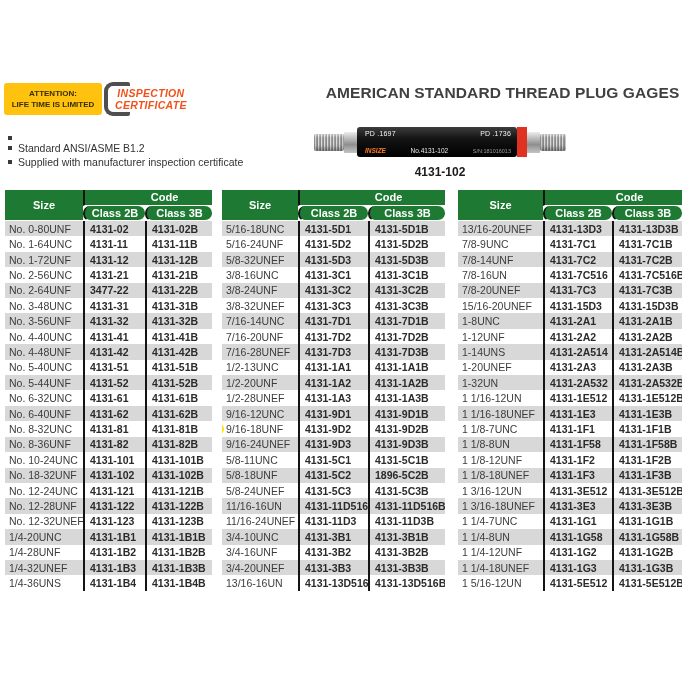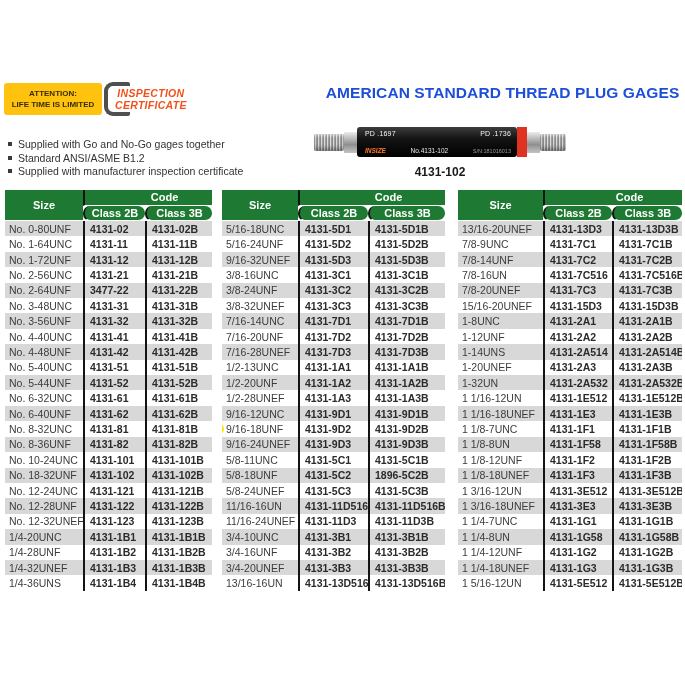--- a/index.html
+++ b/index.html
@@ -14,21 +14,21 @@
 
   
   .cert-logo { position:absolute; left:104px; top:82px; width:120px; height:36px;text-align:center; }
   .cert-bracket { position:absolute; left:0; top:0; width:26px; height:34px;
     border:4px solid #4f4f4f; border-right:none; border-radius:9px 2px 2px 9px; }
   .cert-text { position:absolute; left:11px; top:6px; color:var(--logo-orange,#F1511B);
     font-weight:bold; font-style:italic; font-size:10.5px; line-height:11.5px; letter-spacing:.3px; white-space:nowrap; }
 
   
   .title { position:absolute; left:322px; top:84px; width:361px; text-align:center;
-    font-size:15.5px; font-weight:bold; color:#1d4ed8; letter-spacing:.1px; }
+    font-size:15.5px; font-weight:bold; color:#404040; letter-spacing:.1px; }
 
   
   .bullets { position:absolute; left:8px; top:138px; list-style:none; }
   .bullets li { display:flex; align-items:baseline; font-size:10.5px; color:#333; line-height:13.5px; }
   .bullet-sq { width:4px; height:4px; background:#3a3a3a; margin-right:6px; flex:0 0 auto; position:relative; top:-2px; }
 
   
   .gage { position:absolute; left:314px; top:127px; width:252px; height:30px;
     display:flex; align-items:center; }
   .thread { height:17px; border-radius:2px;
@@ -92,21 +92,20 @@
       <div>INSPECTION</div>
       <div>CERTIFICATE</div>
     </div>
   </div>
 
   <h1 class="title">AMERICAN STANDARD THREAD PLUG GAGES</h1>
 
   <ul class="bullets">
     <li>
       <span class="bullet-sq"></span>
-      <span>Supplied with Go and No-Go gages together</span>
     </li>
     <li>
       <span class="bullet-sq"></span>
       <span>Standard ANSI/ASME B1.2</span>
     </li>
     <li>
       <span class="bullet-sq"></span>
       <span>Supplied with manufacturer inspection certificate</span>
     </li>
   </ul>
@@ -292,21 +291,21 @@
           <td>5/16-18UNC</td>
           <td>4131-5D1</td>
           <td>4131-5D1B</td>
         </tr>
         <tr>
           <td>5/16-24UNF</td>
           <td>4131-5D2</td>
           <td>4131-5D2B</td>
         </tr>
         <tr>
-          <td>9/16-32UNEF</td>
+          <td>5/8-32UNEF</td>
           <td>4131-5D3</td>
           <td>4131-5D3B</td>
         </tr>
         <tr>
           <td>3/8-16UNC</td>
           <td>4131-3C1</td>
           <td>4131-3C1B</td>
         </tr>
         <tr>
           <td>3/8-24UNF</td>

